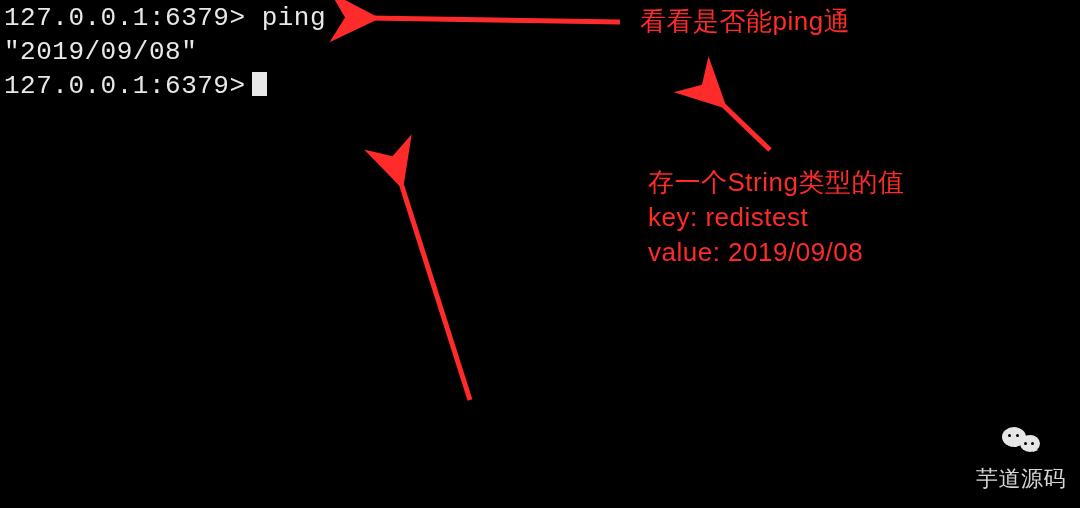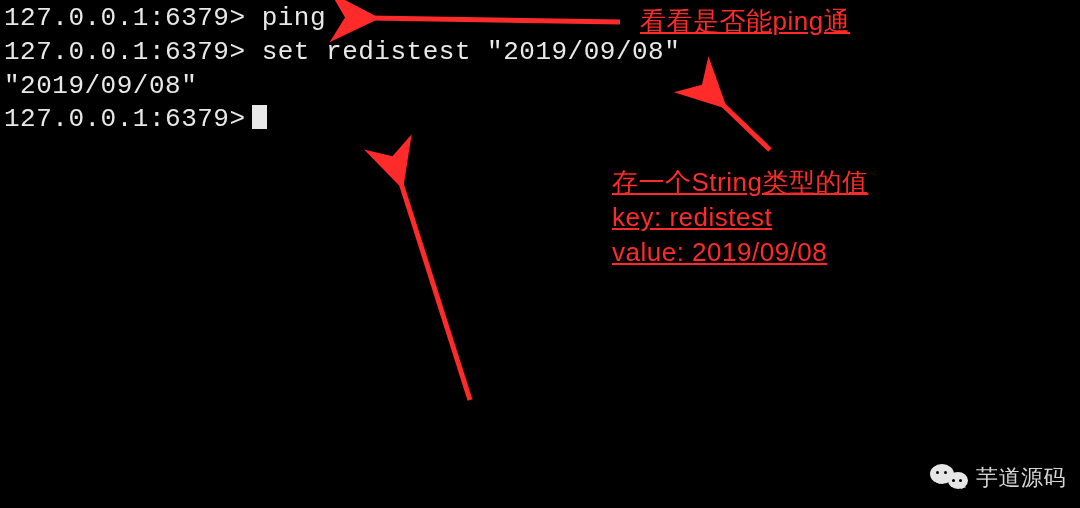--- a/index.html
+++ b/index.html
@@ -34,35 +34,35 @@
     vertical-align: -3px;
     margin-left: 6px;
   }
   .annotation {
     position: absolute;
     color: #ff2a2a;
     font-family: "Microsoft YaHei", "SimSun", sans-serif;
     font-size: 26px;
     line-height: 1.35;
     white-space: pre;
-    text-decoration: underline;
   }
   .arrow-svg {
     position: absolute;
     overflow: visible;
     pointer-events: none;
   }
   .watermark {
     position: absolute;
     right: 14px;
     bottom: 14px;
     display: flex;
     align-items: center;
     gap: 8px;
     opacity: 0.9;
+    flex-direction: column;
   }
   .watermark .wechat-icon {
     width: 38px;
     height: 32px;
     position: relative;
   }
   .watermark .wechat-icon .bubble-big {
     position: absolute;
     left: 0; top: 2px;
     width: 24px; height: 20px;
@@ -103,21 +103,20 @@
     font-family: "Microsoft YaHei", sans-serif;
     font-size: 22px;
   }
 </style>
 </head>
 <body>
 
 <div class="terminal">
 
   <div class="line"><span>127.0.0.1:6379&gt;</span> <span>ping</span></div>
-  <div class="line"><span>127.0.0.1:6379&gt;</span> <span>set redistest "2019/09/08"</span></div>
   <div class="line">"2019/09/08"</div>
   <div class="line"><span>127.0.0.1:6379&gt;</span><span class="cursor"></span></div>
 
   <svg class="arrow-svg" style="left:0;top:0" width="1080" height="508">
     <defs>
       <marker id="ah1" markerWidth="14" markerHeight="14" refX="2" refY="5" orient="auto">
         <path d="M10,0 L0,5 L10,10 L7,5 Z" fill="#ff2a2a"></path>
       </marker>
     </defs>
     <line x1="620" y1="22" x2="370" y2="18" stroke="#ff2a2a" stroke-width="5" marker-end="url(#ah1)"></line>
@@ -125,21 +124,21 @@
   <div class="annotation" style="left:640px; top:4px;">看看是否能ping通</div>
 
   <svg class="arrow-svg" style="left:0;top:0" width="1080" height="508">
     <defs>
       <marker id="ah2" markerWidth="14" markerHeight="14" refX="2" refY="5" orient="auto">
         <path d="M10,0 L0,5 L10,10 L7,5 Z" fill="#ff2a2a"></path>
       </marker>
     </defs>
     <line x1="770" y1="150" x2="720" y2="102" stroke="#ff2a2a" stroke-width="5" marker-end="url(#ah2)"></line>
   </svg>
-  <div class="annotation" style="left:612px; top:165px;">存一个String类型的值
+  <div class="annotation" style="left:648px; top:165px;">存一个String类型的值
 key: redistest
 value: 2019/09/08</div>
 
   <svg class="arrow-svg" style="left:0;top:0" width="1080" height="508">
     <defs>
       <marker id="ah3" markerWidth="14" markerHeight="14" refX="2" refY="5" orient="auto">
         <path d="M10,0 L0,5 L10,10 L7,5 Z" fill="#ff2a2a"></path>
       </marker>
     </defs>
     <line x1="470" y1="400" x2="400" y2="180" stroke="#ff2a2a" stroke-width="5" marker-end="url(#ah3)"></line>

